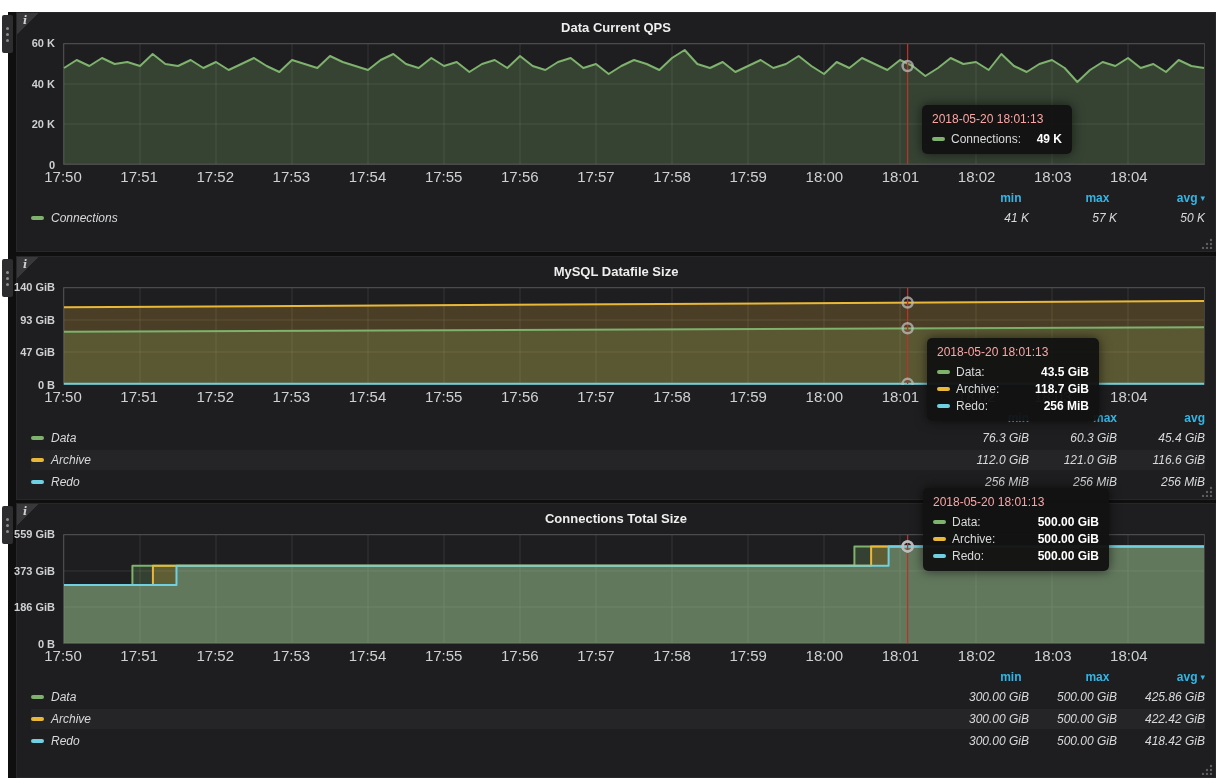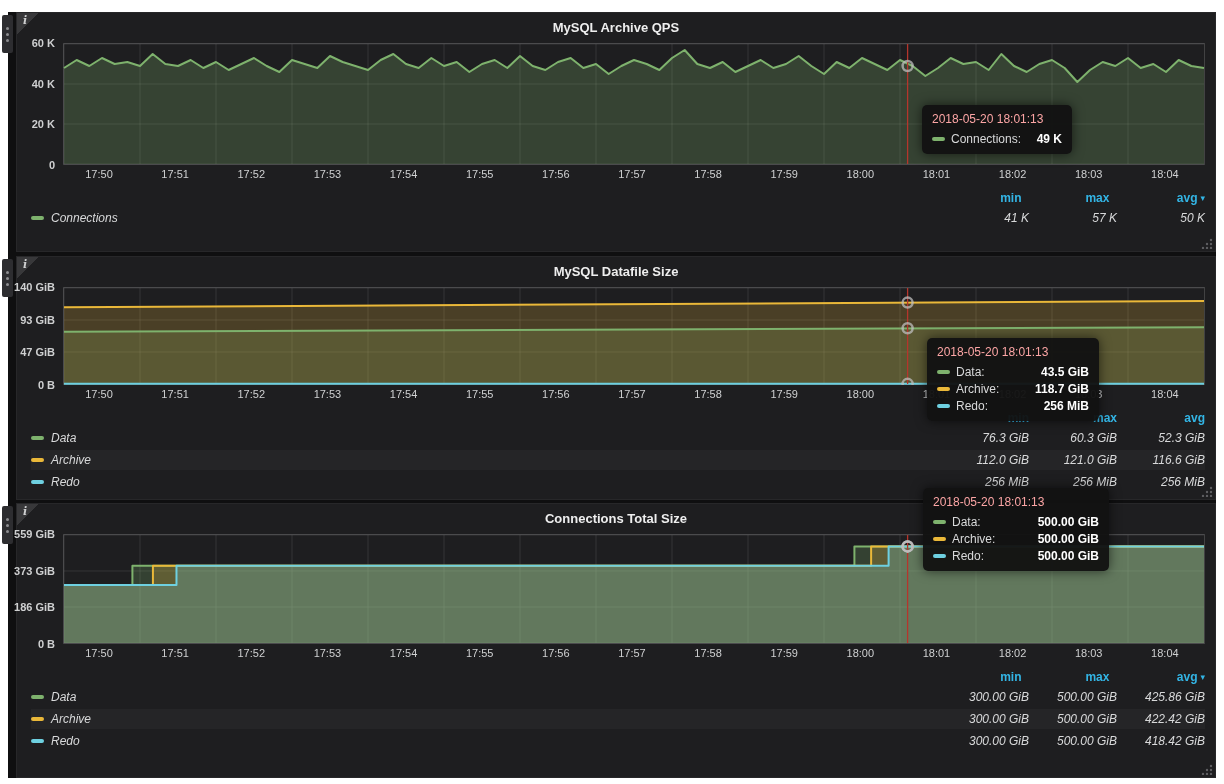--- a/index.html
+++ b/index.html
@@ -28,21 +28,21 @@
   .panel-title { text-align:center; color:#eeeeee; font-size:13px; font-weight:bold;
                  padding-top:7px; cursor:pointer; }
   .chart-area { display:flex; padding-right:10px; }
   .ylabels { position:relative; width:46px; flex:none; }
   .ylabels span { position:absolute; right:8px; transform:translateY(-50%);
                   color:#cfd0d1; font-size:11px; white-space:nowrap;font-weight:bold; }
   .plot { flex:1; position:relative; }
   .plot svg { width:100%; height:100%; display:block; }
   .xlabels { position:relative; margin-left:46px; margin-right:10px; }
   .xlabels span { position:absolute; top:3px; transform:translateX(-50%);
-                  color:#cfd0d1; font-size:11px; white-space:nowrap;margin-left:36px; }
+                  color:#cfd0d1; font-size:15px; white-space:nowrap; }
   .legend { padding:5px 10px 0 14px; font-size:12px; color:#d8d9da; }
   .legend-header { display:flex; justify-content:flex-end; align-items:center; height:20px; }
   .legend-header .cell { width:88px; text-align:right; color:#33b5e5; font-weight:bold;
                          cursor:pointer; }
   .legend-header .caret { color:#33b5e5; font-size:9px; margin-left:3px; }
   .legend-row { display:flex; align-items:center; height:20px; margin-bottom:2px;font-style:italic; }
   .legend-row:nth-child(odd) { background:rgba(255,255,255,0.035); }
   .swatch { display:inline-block; width:13px; height:4px; border-radius:2px;
             margin-right:7px; flex:none; }
   .series-name { cursor:pointer; }
@@ -64,21 +64,21 @@
 <div class="dashboard">
 
   <div class="panel-row row1">
     <div class="drag-strip">
         <i></i>
         <i></i>
         <i></i>
       </div>
     <div class="panel">
       <div class="info-corner">i</div>
-      <div class="panel-title">MySQL Archive QPS</div>
+      <div class="panel-title">Data Current QPS</div>
       <div class="chart-area">
         <div class="ylabels">
             <span style="top: 100%;">0</span>
             <span style="top: 66.6667%;">20 K</span>
             <span style="top: 33.3333%;">40 K</span>
             <span style="top: 0%;">60 K</span>
           </div>
         <div class="plot">
             <svg viewBox="0 0 1142 122">
               <line x1="1" y1="1" x2="1" y2="121" stroke="rgba(255,255,255,0.10)" stroke-width="1"></line>
@@ -227,21 +227,21 @@
           <span class="cell">min</span>
           <span class="cell">max</span>
           <span class="cell">avg</span>
         </div>
         <div class="legend-row">
           <span class="swatch" style="background: rgb(126, 178, 109);"></span>
           <span class="series-name">Data</span>
           <span class="spacer"></span>
           <span class="cell">76.3 GiB</span>
           <span class="cell">60.3 GiB</span>
-          <span class="cell">52.3 GiB</span>
+          <span class="cell">45.4 GiB</span>
         </div>
         <div class="legend-row">
           <span class="swatch" style="background: rgb(234, 184, 57);"></span>
           <span class="series-name">Archive</span>
           <span class="spacer"></span>
           <span class="cell">112.0 GiB</span>
           <span class="cell">121.0 GiB</span>
           <span class="cell">116.6 GiB</span>
         </div>
         <div class="legend-row">

